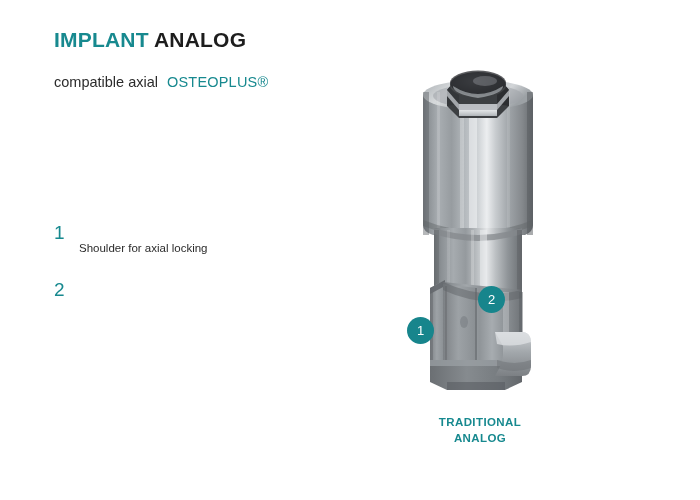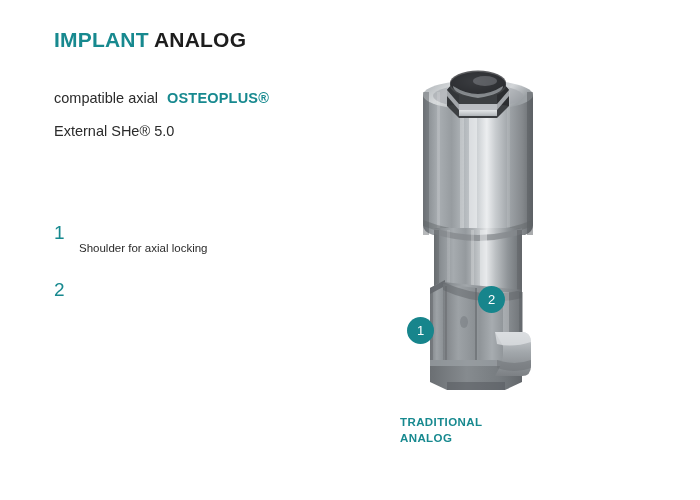--- a/index.html
+++ b/index.html
@@ -20,35 +20,35 @@
     position: absolute;
     left: 54px;
     top: 28px;
     width: 330px;
   }
 
   .title {
     font-size: 21px;
     font-weight: bold;
     letter-spacing: 0.2px;
-    margin: 0 0 38px 0;
+    margin: 0 0 22px 0;
     white-space: nowrap;
   }
   .title .t-teal { color: #17898f; }
   .title .t-dark { color: #1d1d1d; }
 
   .subline {
     font-size: 14.5px;
     color: #2b2b2b;
     margin: 0 0 17px 0;
     white-space: nowrap;
   }
   .subline .brand {
     color: #17898f;
-    font-weight: bold;
+    font-weight: normal;
     margin-left: 9px;
     letter-spacing: 0.2px;
   }
 
   .subline2 {
     font-size: 14.5px;
     color: #2b2b2b;
     margin: 0;
     white-space: nowrap;
   }
@@ -106,21 +106,21 @@
   }
   .badge-1 { left: 407px; top: 317px; }
   .badge-2 { left: 478px; top: 286px; }
 
   
   .caption {
     position: absolute;
     left: 400px;
     top: 415px;
     width: 160px;
-    text-align: left;
+    text-align: center;
     color: #17898f;
     font-weight: bold;
     font-size: 11.5px;
     line-height: 1.35;
     letter-spacing: 0.4px;
   }
 </style>
 </head>
 <body>
 
@@ -128,21 +128,20 @@
 
   <div class="title">
     <span class="t-teal">IMPLANT</span>
     <span class="t-dark">ANALOG</span>
   </div>
 
   <div class="subline">
     <span>compatible axial</span><span class="brand">OSTEOPLUS®</span>
   </div>
 
-  <div class="subline2">External SHe® 5.0</div>
 </div>
 
 <div class="features">
 
   <div class="feature-row">
     <div class="feature-num">1</div>
     <div class="feature-label">Shoulder for axial locking</div>
   </div>
 
   <div class="feature-row">

